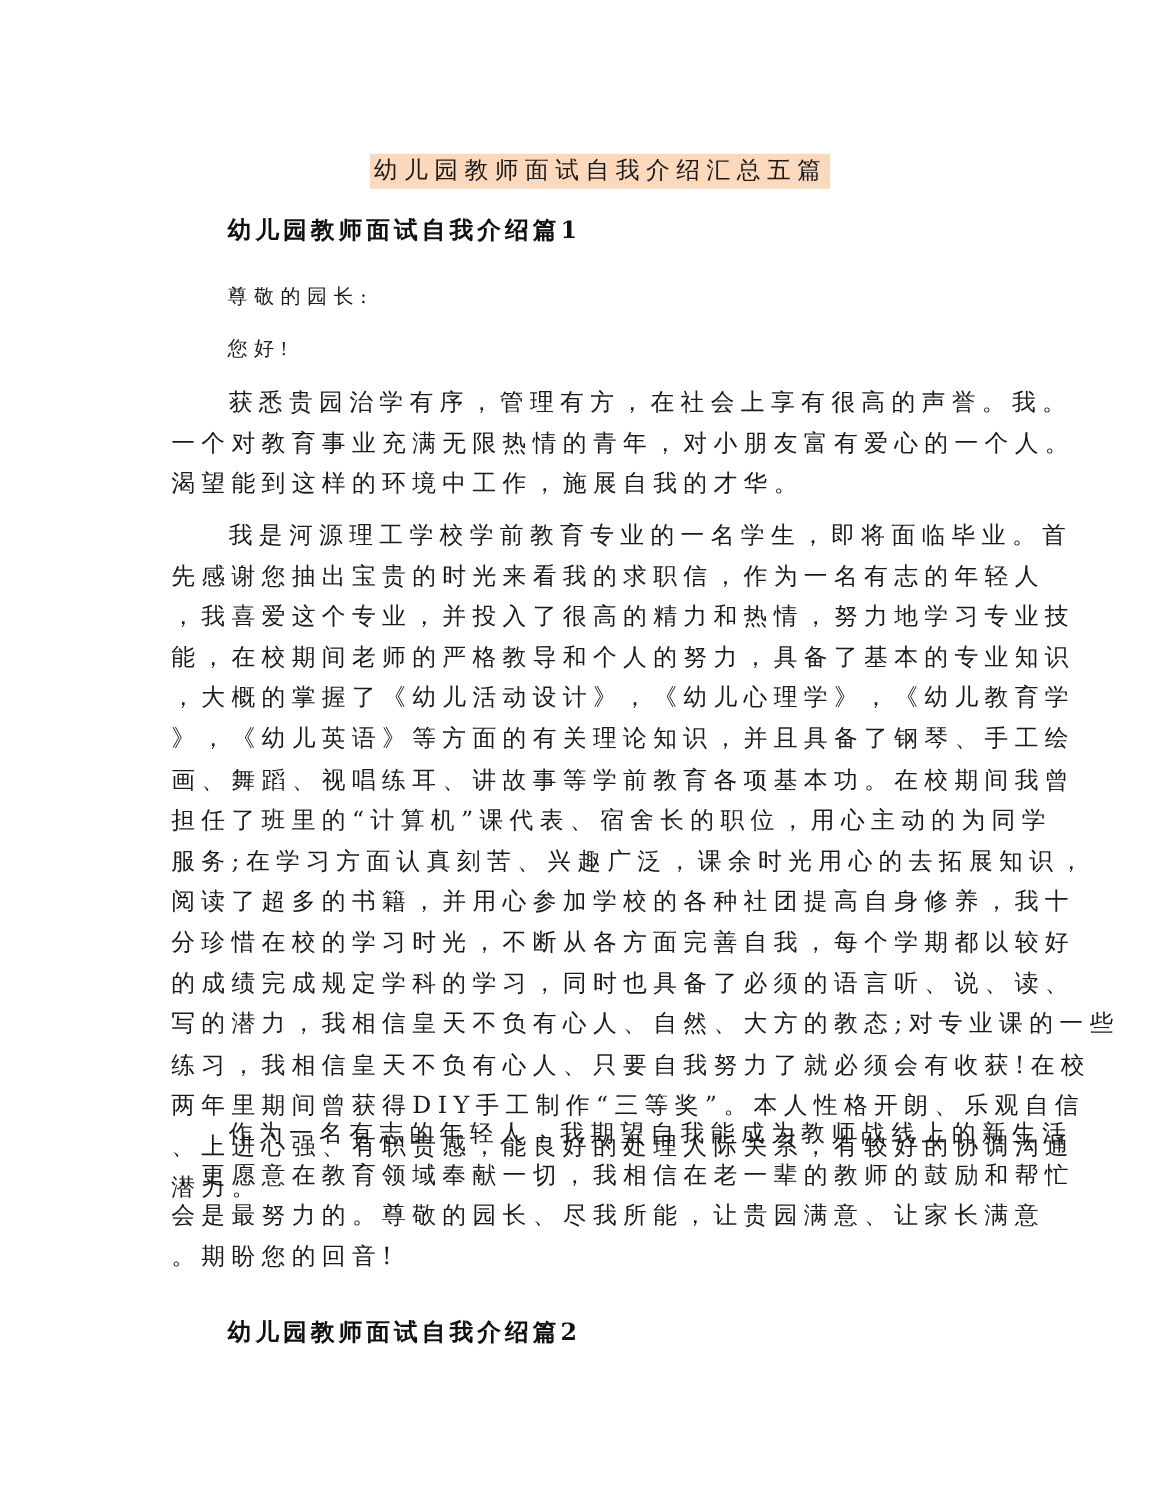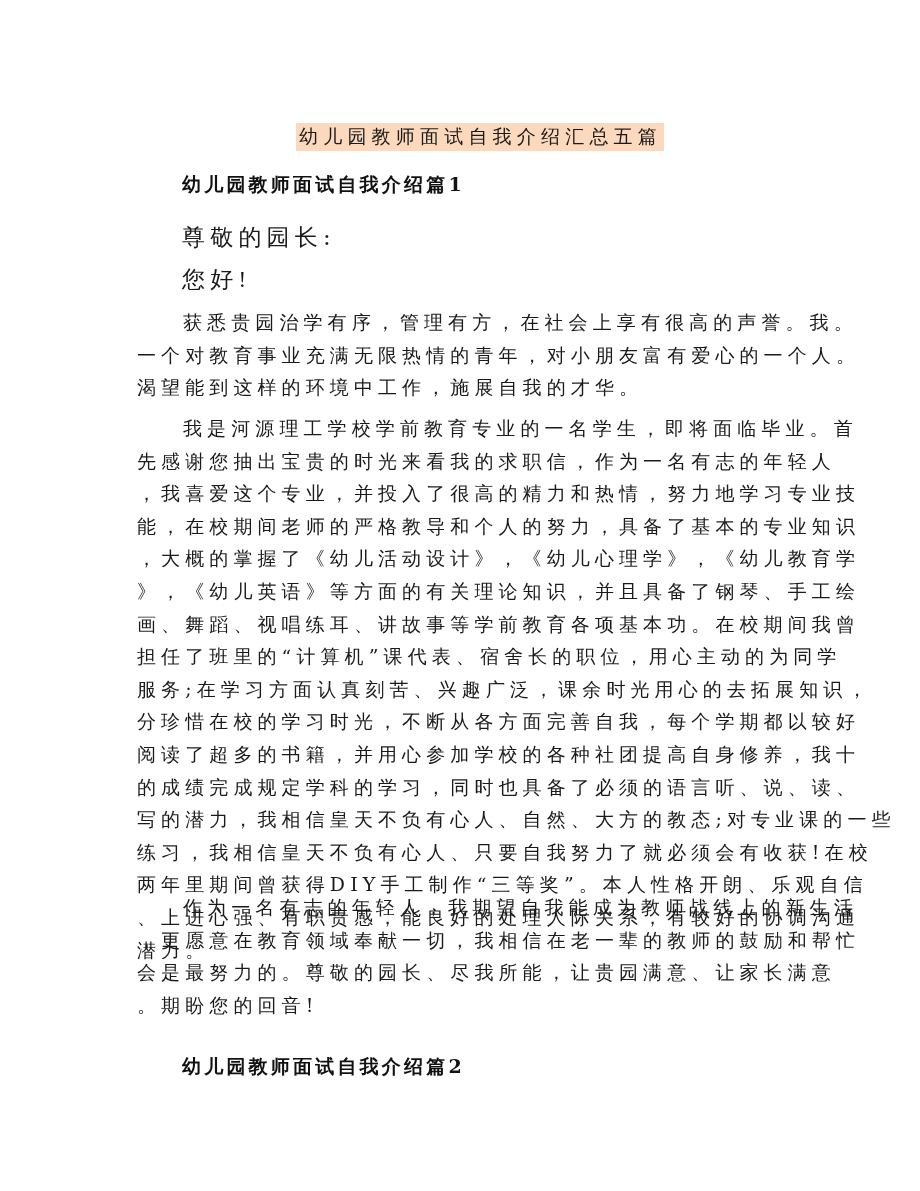--- a/index.html
+++ b/index.html
@@ -44,21 +44,21 @@
       left: 182px;
       font-size: 19px;
       font-weight: bold;
       letter-spacing: 3.2px;
       line-height: 24px;
       color: #111;
     }
     .salutation {
       position: absolute;
       left: 182px;
-      font-size: 23px;
+      font-size: 16px;
       letter-spacing: 5.2px;
       line-height: 24px;
     }
     .para {
       position: absolute;
       left: 137px;
       width: 660px;
       font-size: 19px;
       letter-spacing: 5.1px;
       line-height: 32.6px;
@@ -96,22 +96,22 @@
   <div class="para" style="top:400px;">
     <span class="line indent">我是河源理工学校学前教育专业的一名学生，即将面临毕业。首</span>
     <span class="line">先感谢您抽出宝贵的时光来看我的求职信，作为一名有志的年轻人</span>
     <span class="line">，我喜爱这个专业，并投入了很高的精力和热情，努力地学习专业技</span>
     <span class="line">能，在校期间老师的严格教导和个人的努力，具备了基本的专业知识</span>
     <span class="line">，大概的掌握了《幼儿活动设计》，《幼儿心理学》，《幼儿教育学</span>
     <span class="line">》，《幼儿英语》等方面的有关理论知识，并且具备了钢琴、手工绘</span>
     <span class="line">画、舞蹈、视唱练耳、讲故事等学前教育各项基本功。在校期间我曾</span>
     <span class="line">担任了班里的“计算机”课代表、宿舍长的职位，用心主动的为同学</span>
     <span class="line">服务;在学习方面认真刻苦、兴趣广泛，课余时光用心的去拓展知识，</span>
+    <span class="line">阅读了超多的书籍，并用心参加学校的各种社团提高自身修养，我十</span>
     <span class="line">分珍惜在校的学习时光，不断从各方面完善自我，每个学期都以较好</span>
-    <span class="line">阅读了超多的书籍，并用心参加学校的各种社团提高自身修养，我十</span>
     <span class="line">的成绩完成规定学科的学习，同时也具备了必须的语言听、说、读、</span>
     <span class="line">写的潜力，我相信皇天不负有心人、自然、大方的教态;对专业课的一些</span>
     <span class="line">练习，我相信皇天不负有心人、只要自我努力了就必须会有收获!在校</span>
     <span class="line">两年里期间曾获得DIY手工制作“三等奖”。本人性格开朗、乐观自信</span>
     <span class="line">、上进心强、有职责感，能良好的处理人际关系，有较好的协调沟通</span>
     <span class="line">潜力。</span>
   </div>
 
   <div class="para" style="top:879px;">
     <span class="line indent">作为一名有志的年轻人，我期望自我能成为教师战线上的新生活</span>

